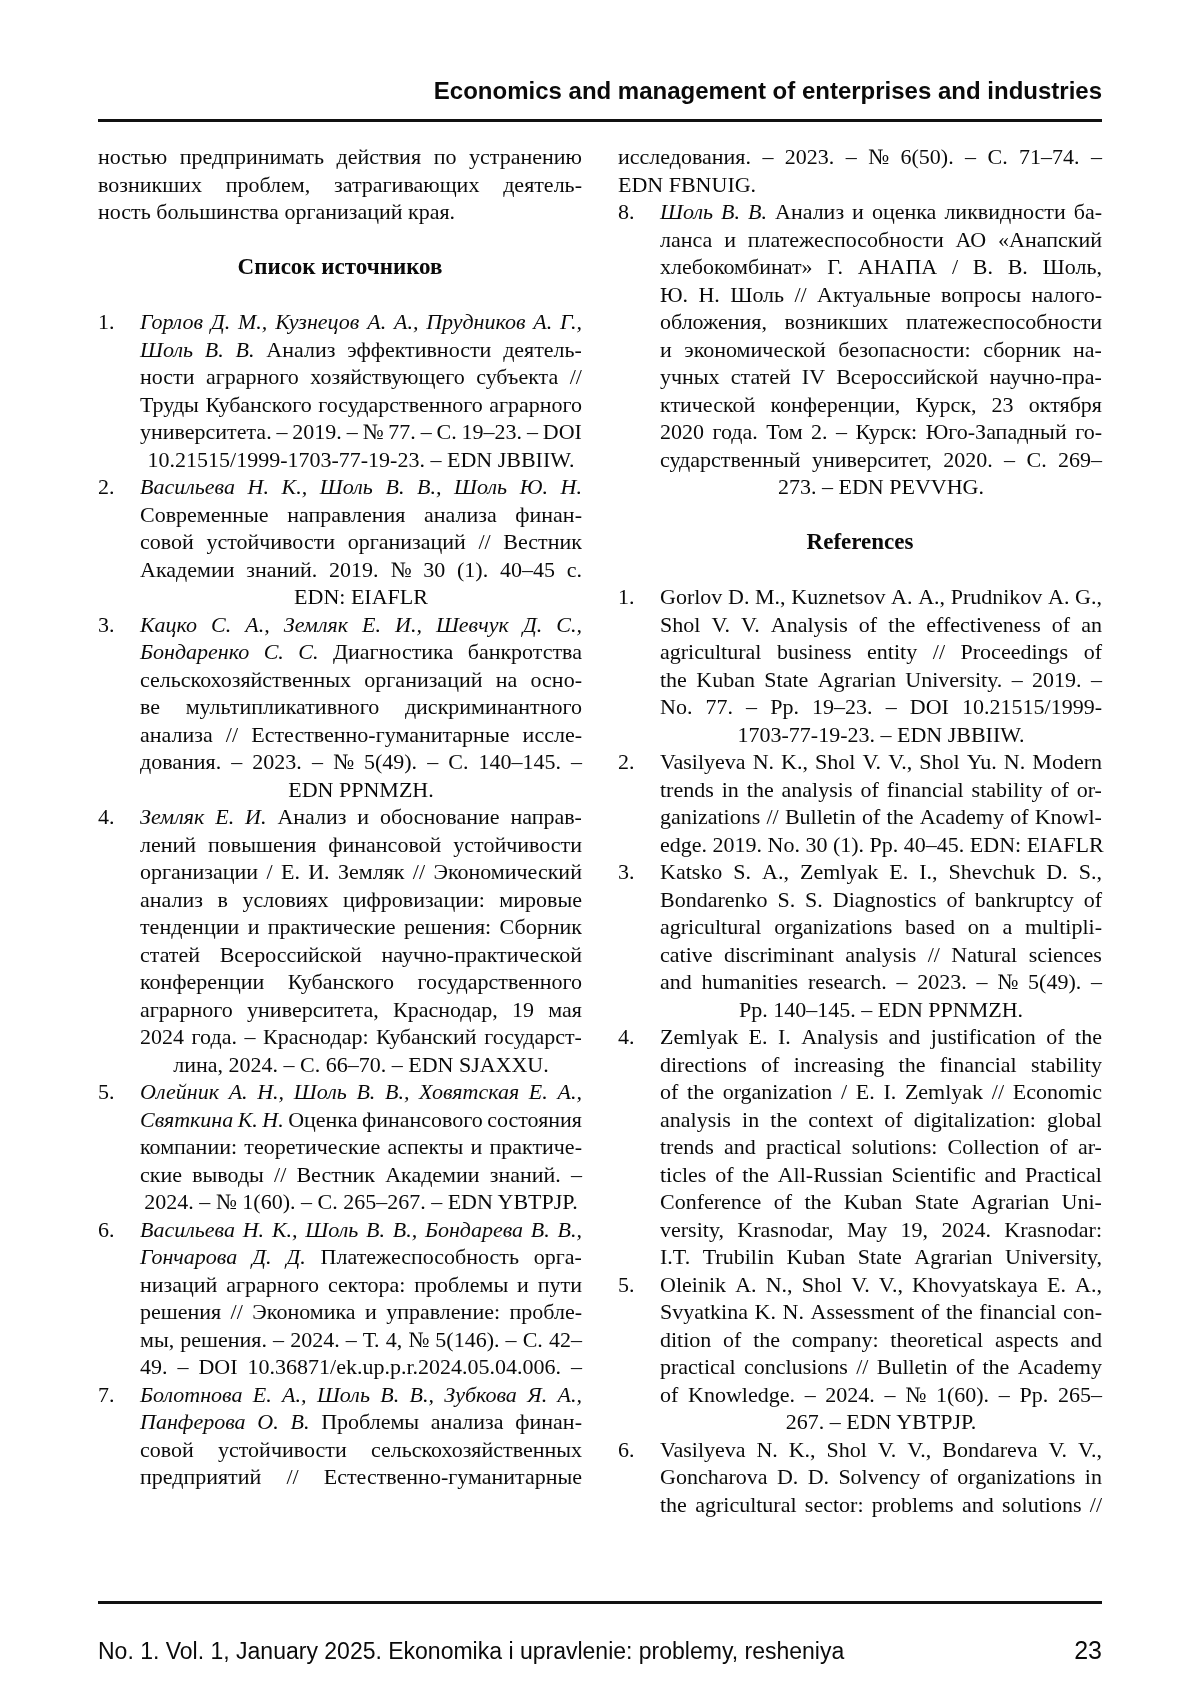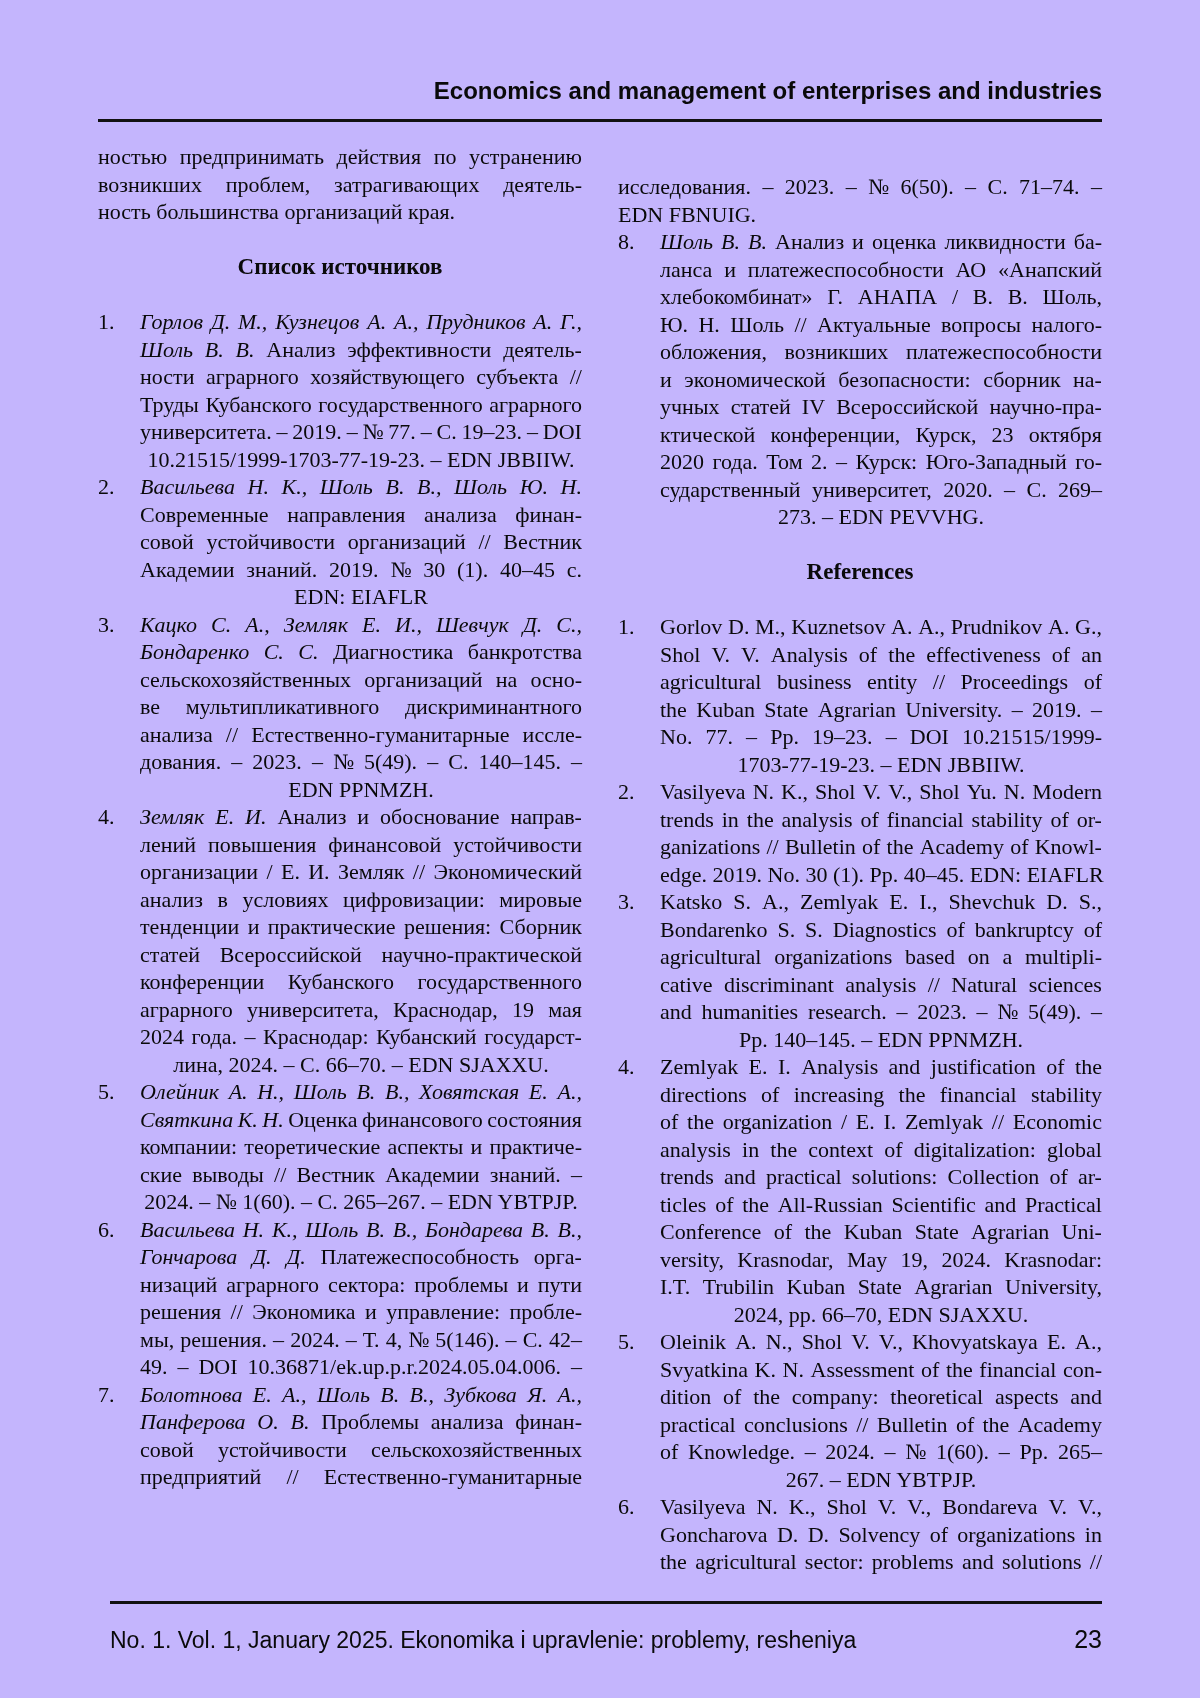--- a/index.html
+++ b/index.html
@@ -1,58 +1,58 @@
 <!DOCTYPE html>
 <html><head>
 <meta charset="utf-8">
 <style>
   html,body{margin:0;padding:0;background:#e8e8e8;}
   .page{
     position:relative;
     width:1200px;height:1698px;
-    background:#c4b5fd;
+    background:#ffffff;
     margin:0 auto;
     font-family:"Liberation Serif","DejaVu Serif",serif;
     color:#0a0a0a;
     overflow:hidden;
   }
   
   .hdr-title{
     position:absolute;left:98px;right:98px;top:78px;
     text-align:right;
     font-family:"Liberation Sans","DejaVu Sans",sans-serif;
     font-weight:bold;font-size:24px;line-height:26px;
   }
   .hdr-rule{
     position:absolute;left:98px;right:98px;top:119px;
     height:3px;background:#111;
   }
   
   .col{position:absolute;top:143px;width:484px;font-size:22px;}
   .col-left{left:98px;}
-  .col-right{left:618px;margin-top:30px;}
+  .col-right{left:618px;}
   .ln{line-height:27.5px;height:27.5px;white-space:nowrap;}
   .ln.j{display:flex;justify-content:space-between;white-space:normal;}
   .ln.j span{white-space:nowrap;}
   .it{font-style:italic;}
   .sec-h{
     text-align:center;font-weight:bold;font-size:23px;
     line-height:27.5px;height:27.5px;margin:27.5px 0;
   }
   .ref{display:flex;}
   .ref .num{width:42px;flex:none;line-height:27.5px;}
   .ref .body{flex:1;min-width:0;text-align:center;}
   
   .ftr{
     position:absolute;left:98px;right:98px;top:1601px;
     border-top:3px solid #111;
-    padding-top:22px;
+    padding-top:33px;
     display:flex;justify-content:space-between;align-items:baseline;
     font-family:"Liberation Sans","DejaVu Sans",sans-serif;
-    font-size:23px;line-height:26px;margin-left:12px;
+    font-size:23px;line-height:26px;
   }
   .ftr .pagenum{font-size:25px;}
 </style>
 </head>
 <body>
 
 <div class="page">
 
   <div class="hdr-title">Economics and management of enterprises and industries</div>
   <div class="hdr-rule"></div>
@@ -757,21 +757,20 @@
               <span>Krasnodar:</span>
             </div>
             <div class="ln j">
               <span>I.T.</span>
               <span>Trubilin</span>
               <span>Kuban</span>
               <span>State</span>
               <span>Agrarian</span>
               <span>University,</span>
             </div>
-            <div class="ln"><span>2024, pp. 66–70, EDN SJAXXU.</span></div>
           </div>
         </div>
         <div class="ref">
           <span class="num">5.</span>
           <div class="body">
             <div class="ln j">
               <span>Oleinik</span>
               <span>A.</span>
               <span>N.,</span>
               <span>Shol</span>

